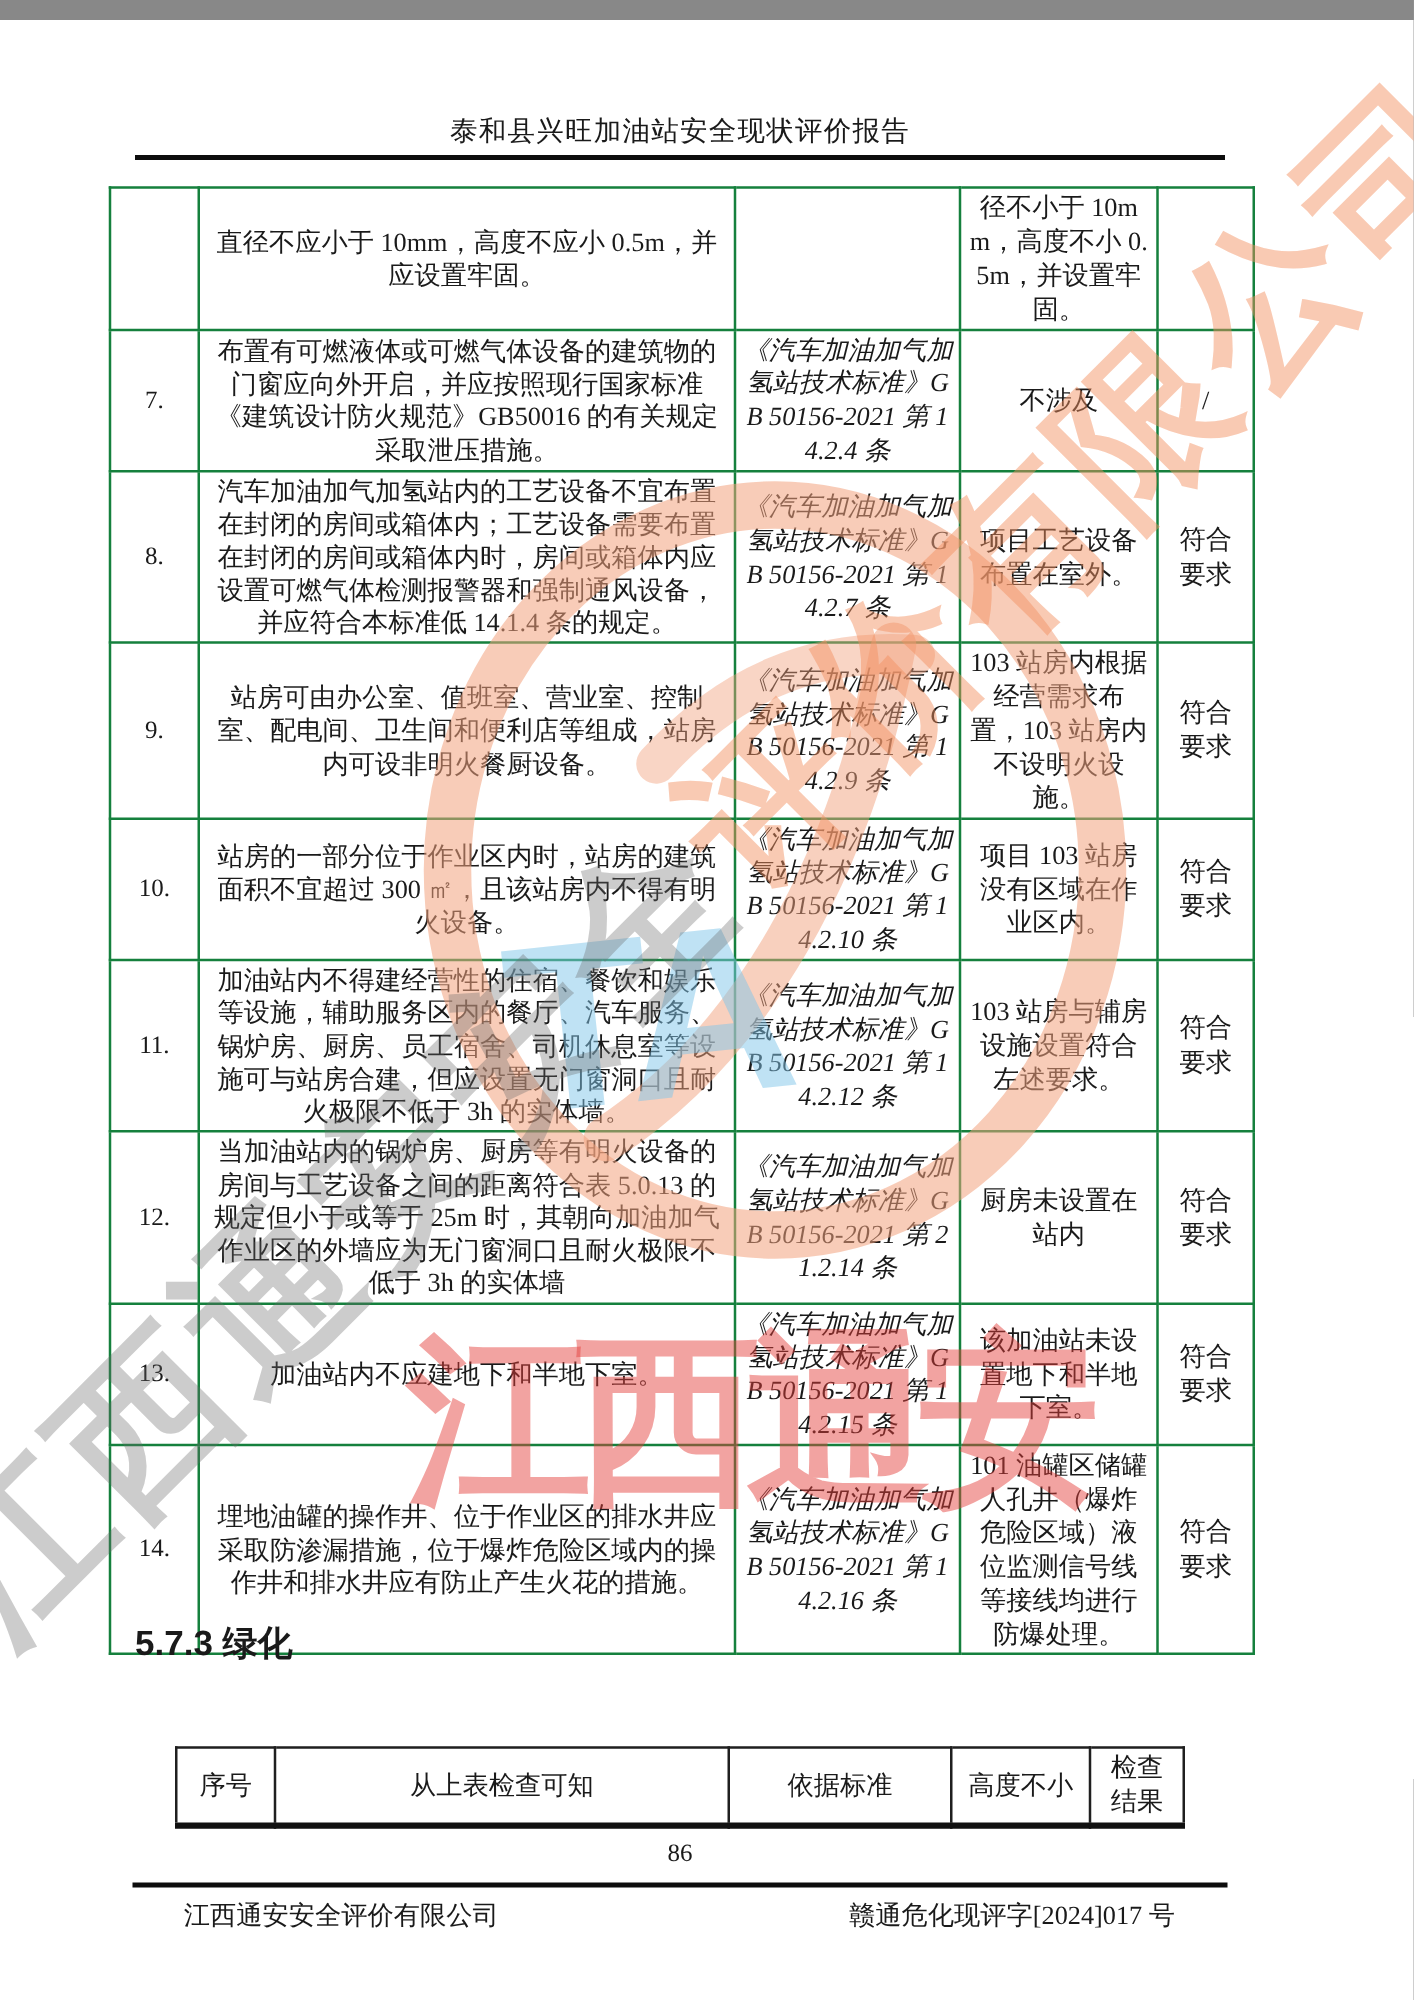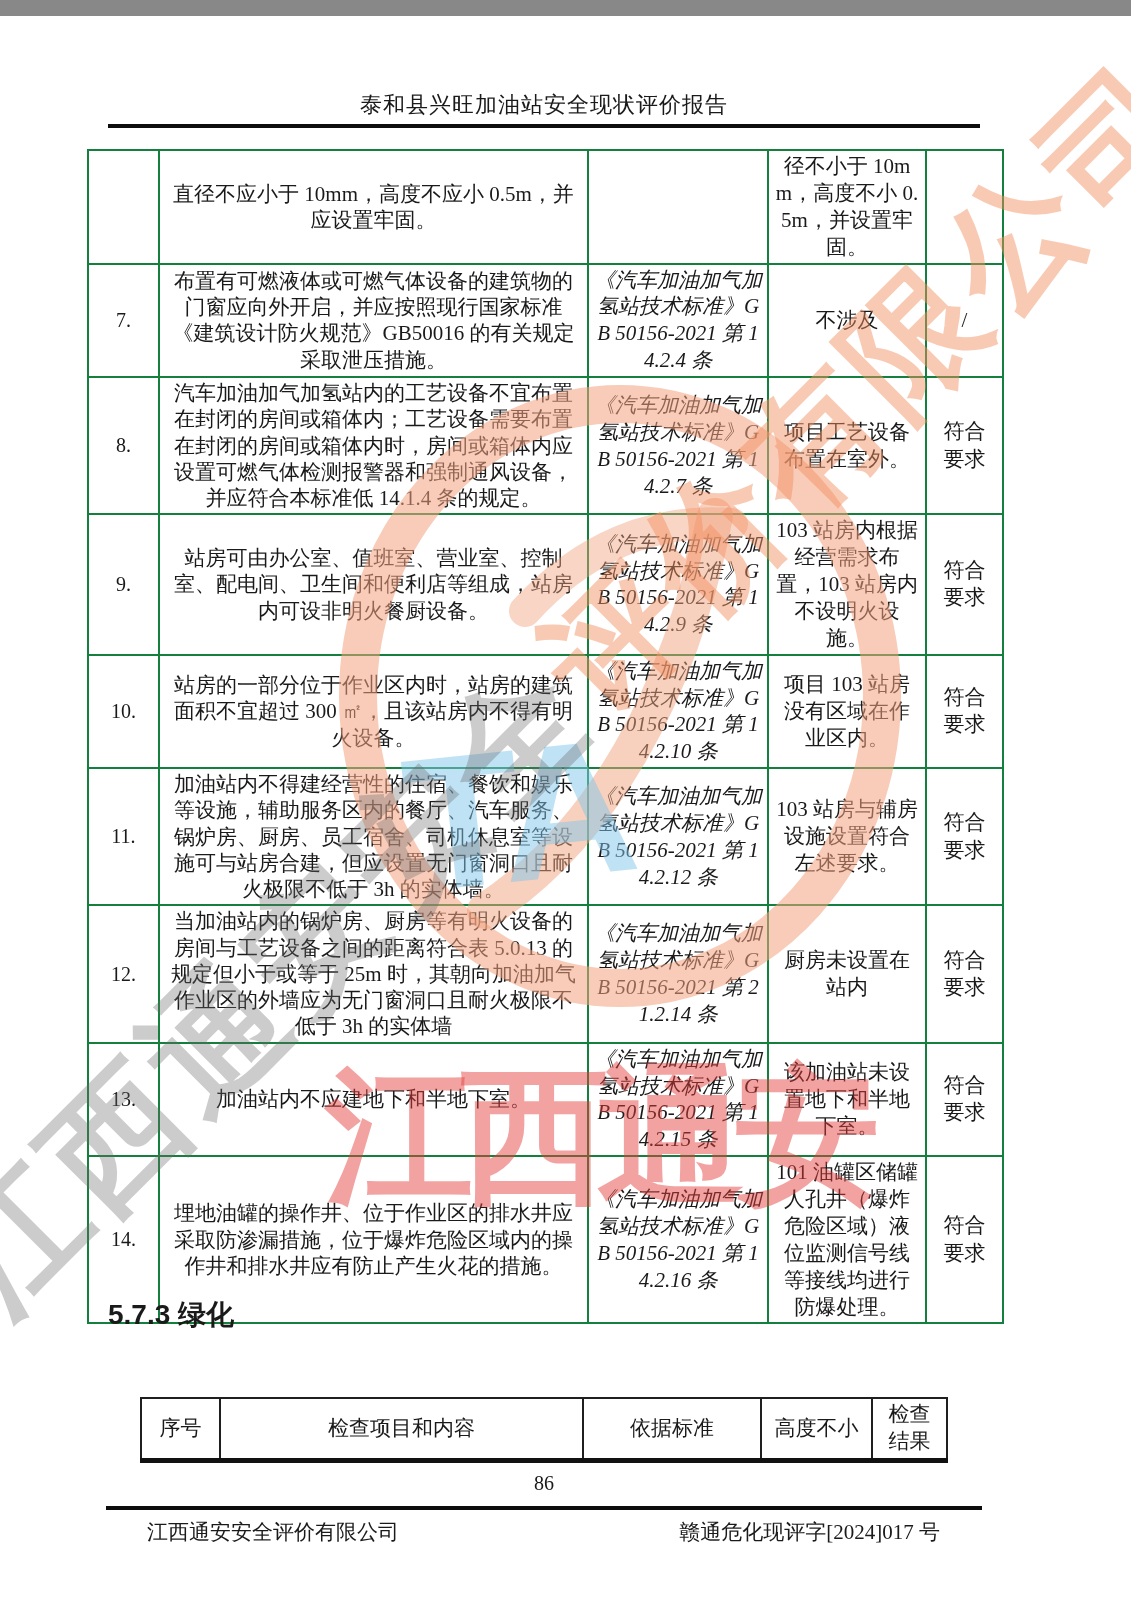--- a/index.html
+++ b/index.html
@@ -154,21 +154,21 @@
     <colgroup>
         <col style="width:79px">
         <col style="width:363px">
         <col style="width:178px">
         <col style="width:111px">
         <col style="width:75px">
       </colgroup>
     <tbody>
       <tr>
         <td>序号</td>
-        <td>检查项目和内容</td>
+        <td>从上表检查可知</td>
         <td>依据标准</td>
         <td>高度不小</td>
         <td class="h5">检查结果</td>
       </tr>
     </tbody>
   </table>
 
   <div class="page-num">86</div>
   <div class="foot-rule"></div>
   <div class="footer">

